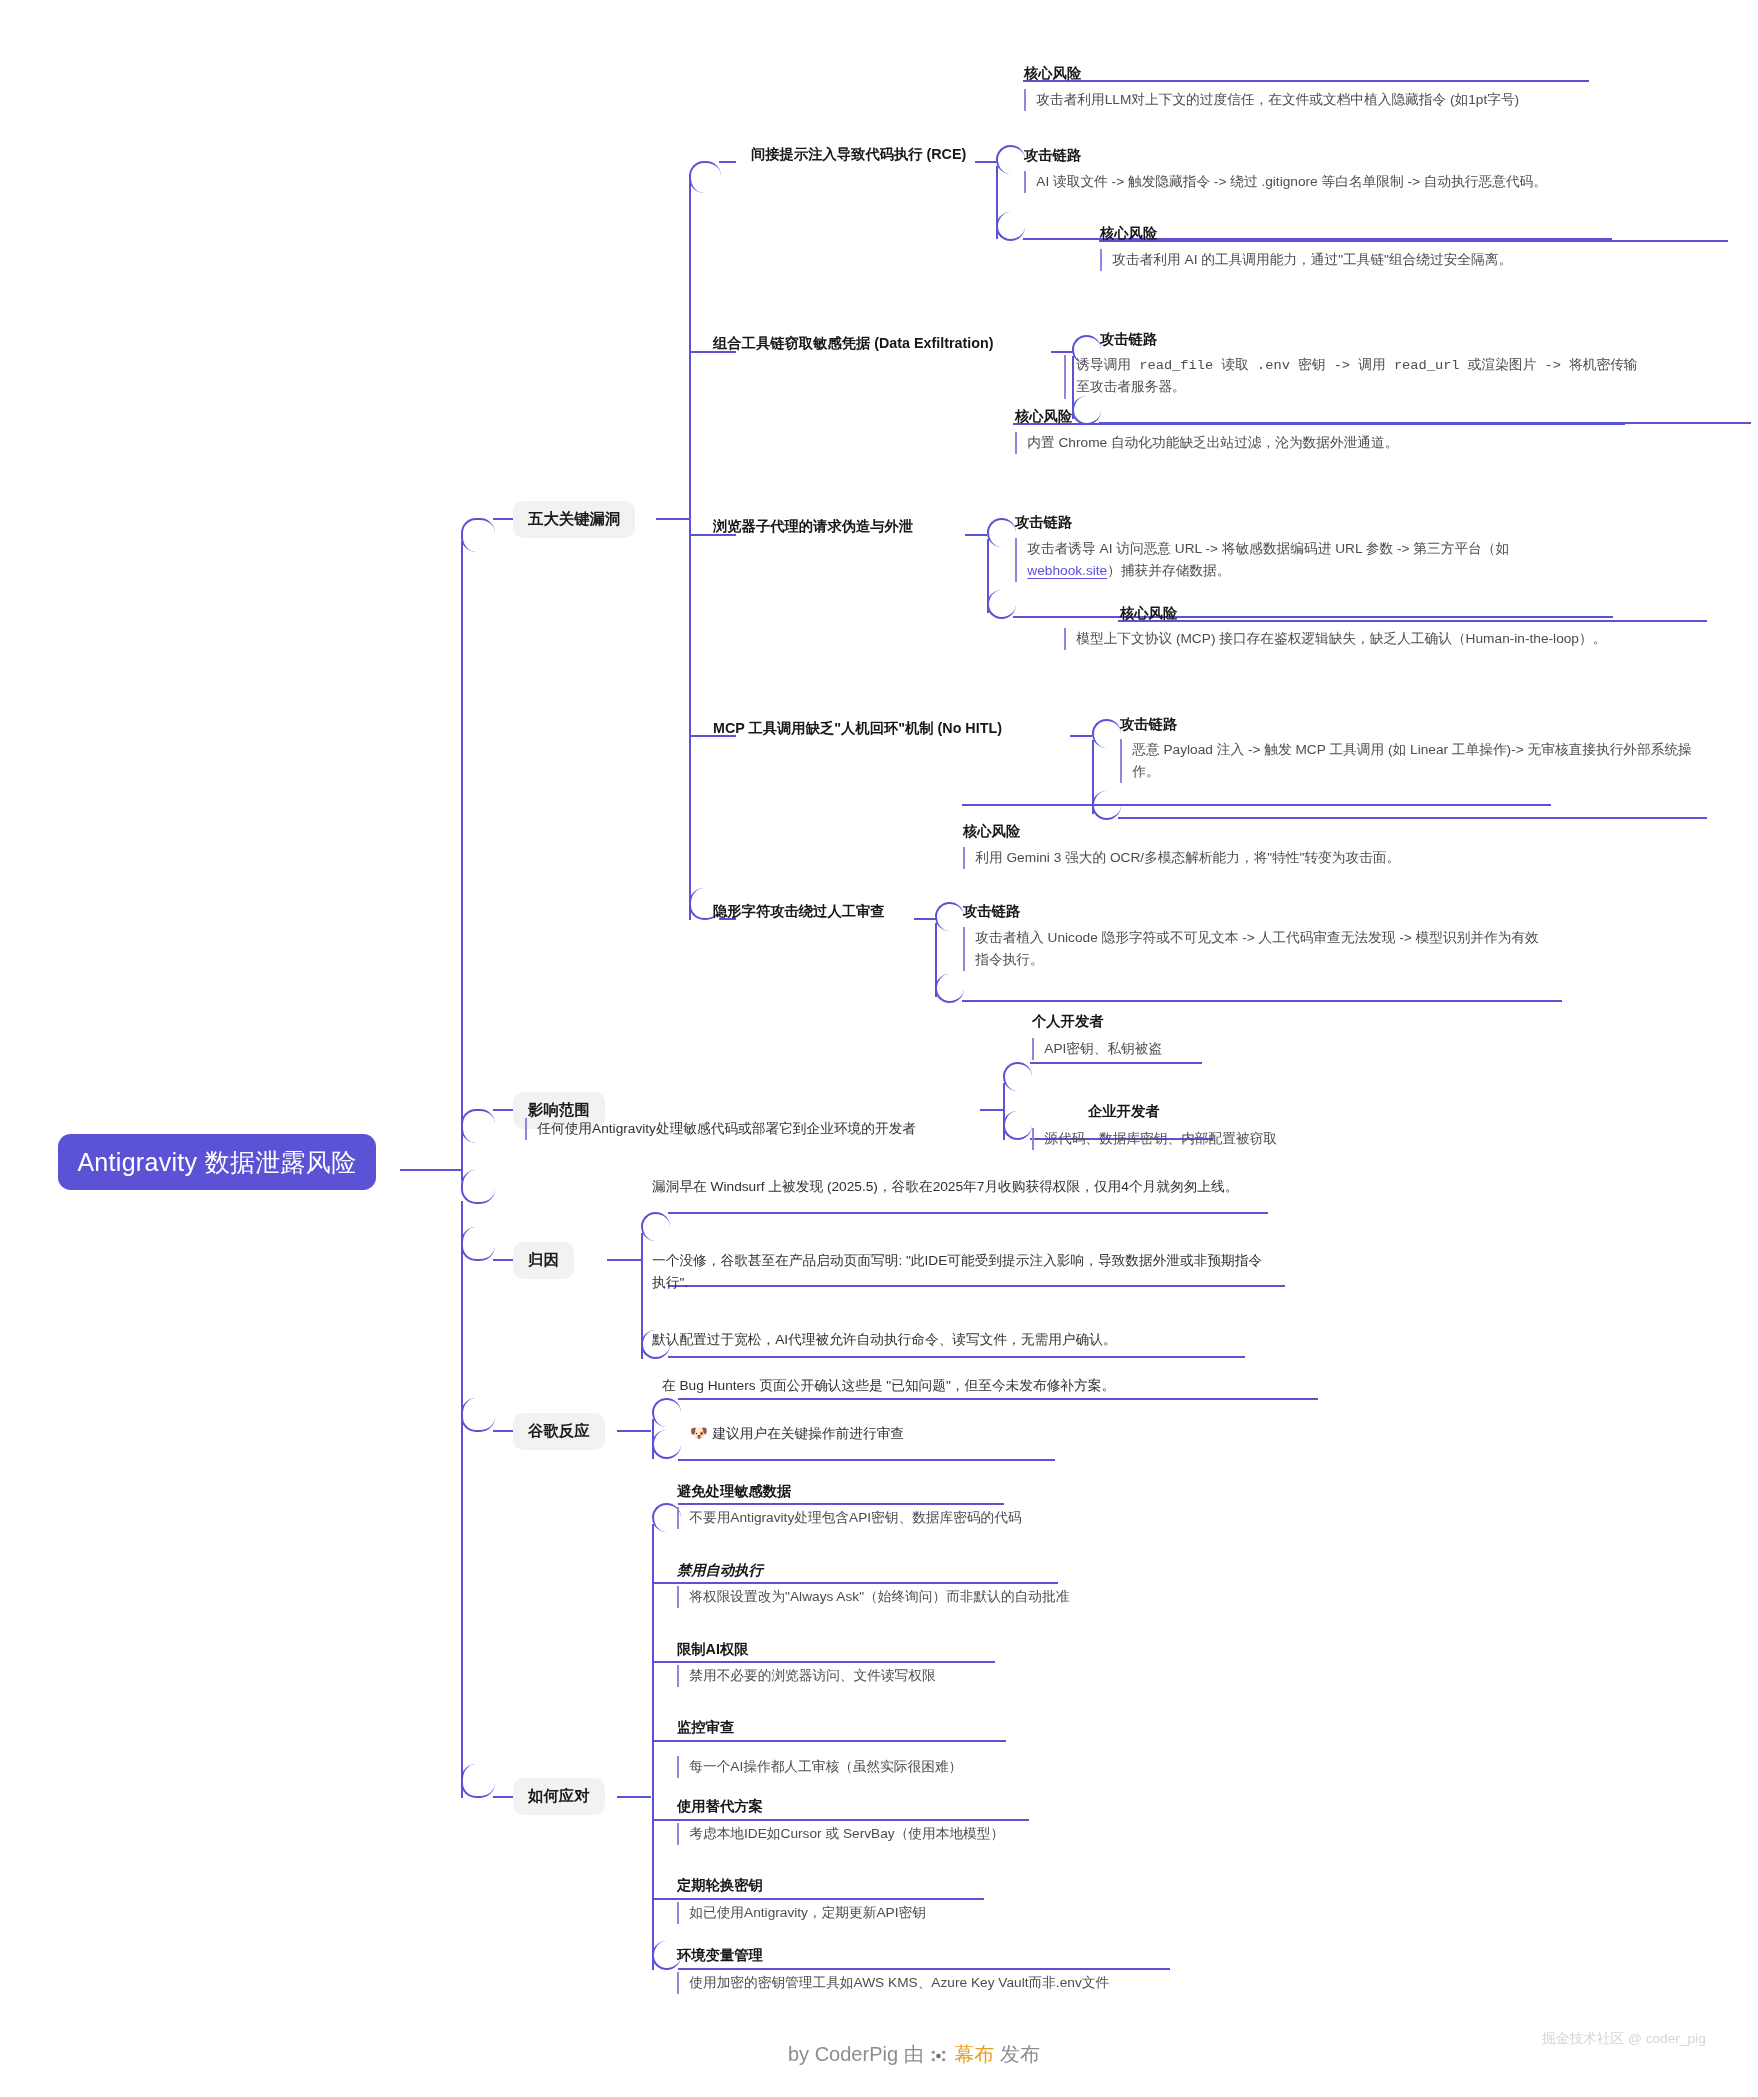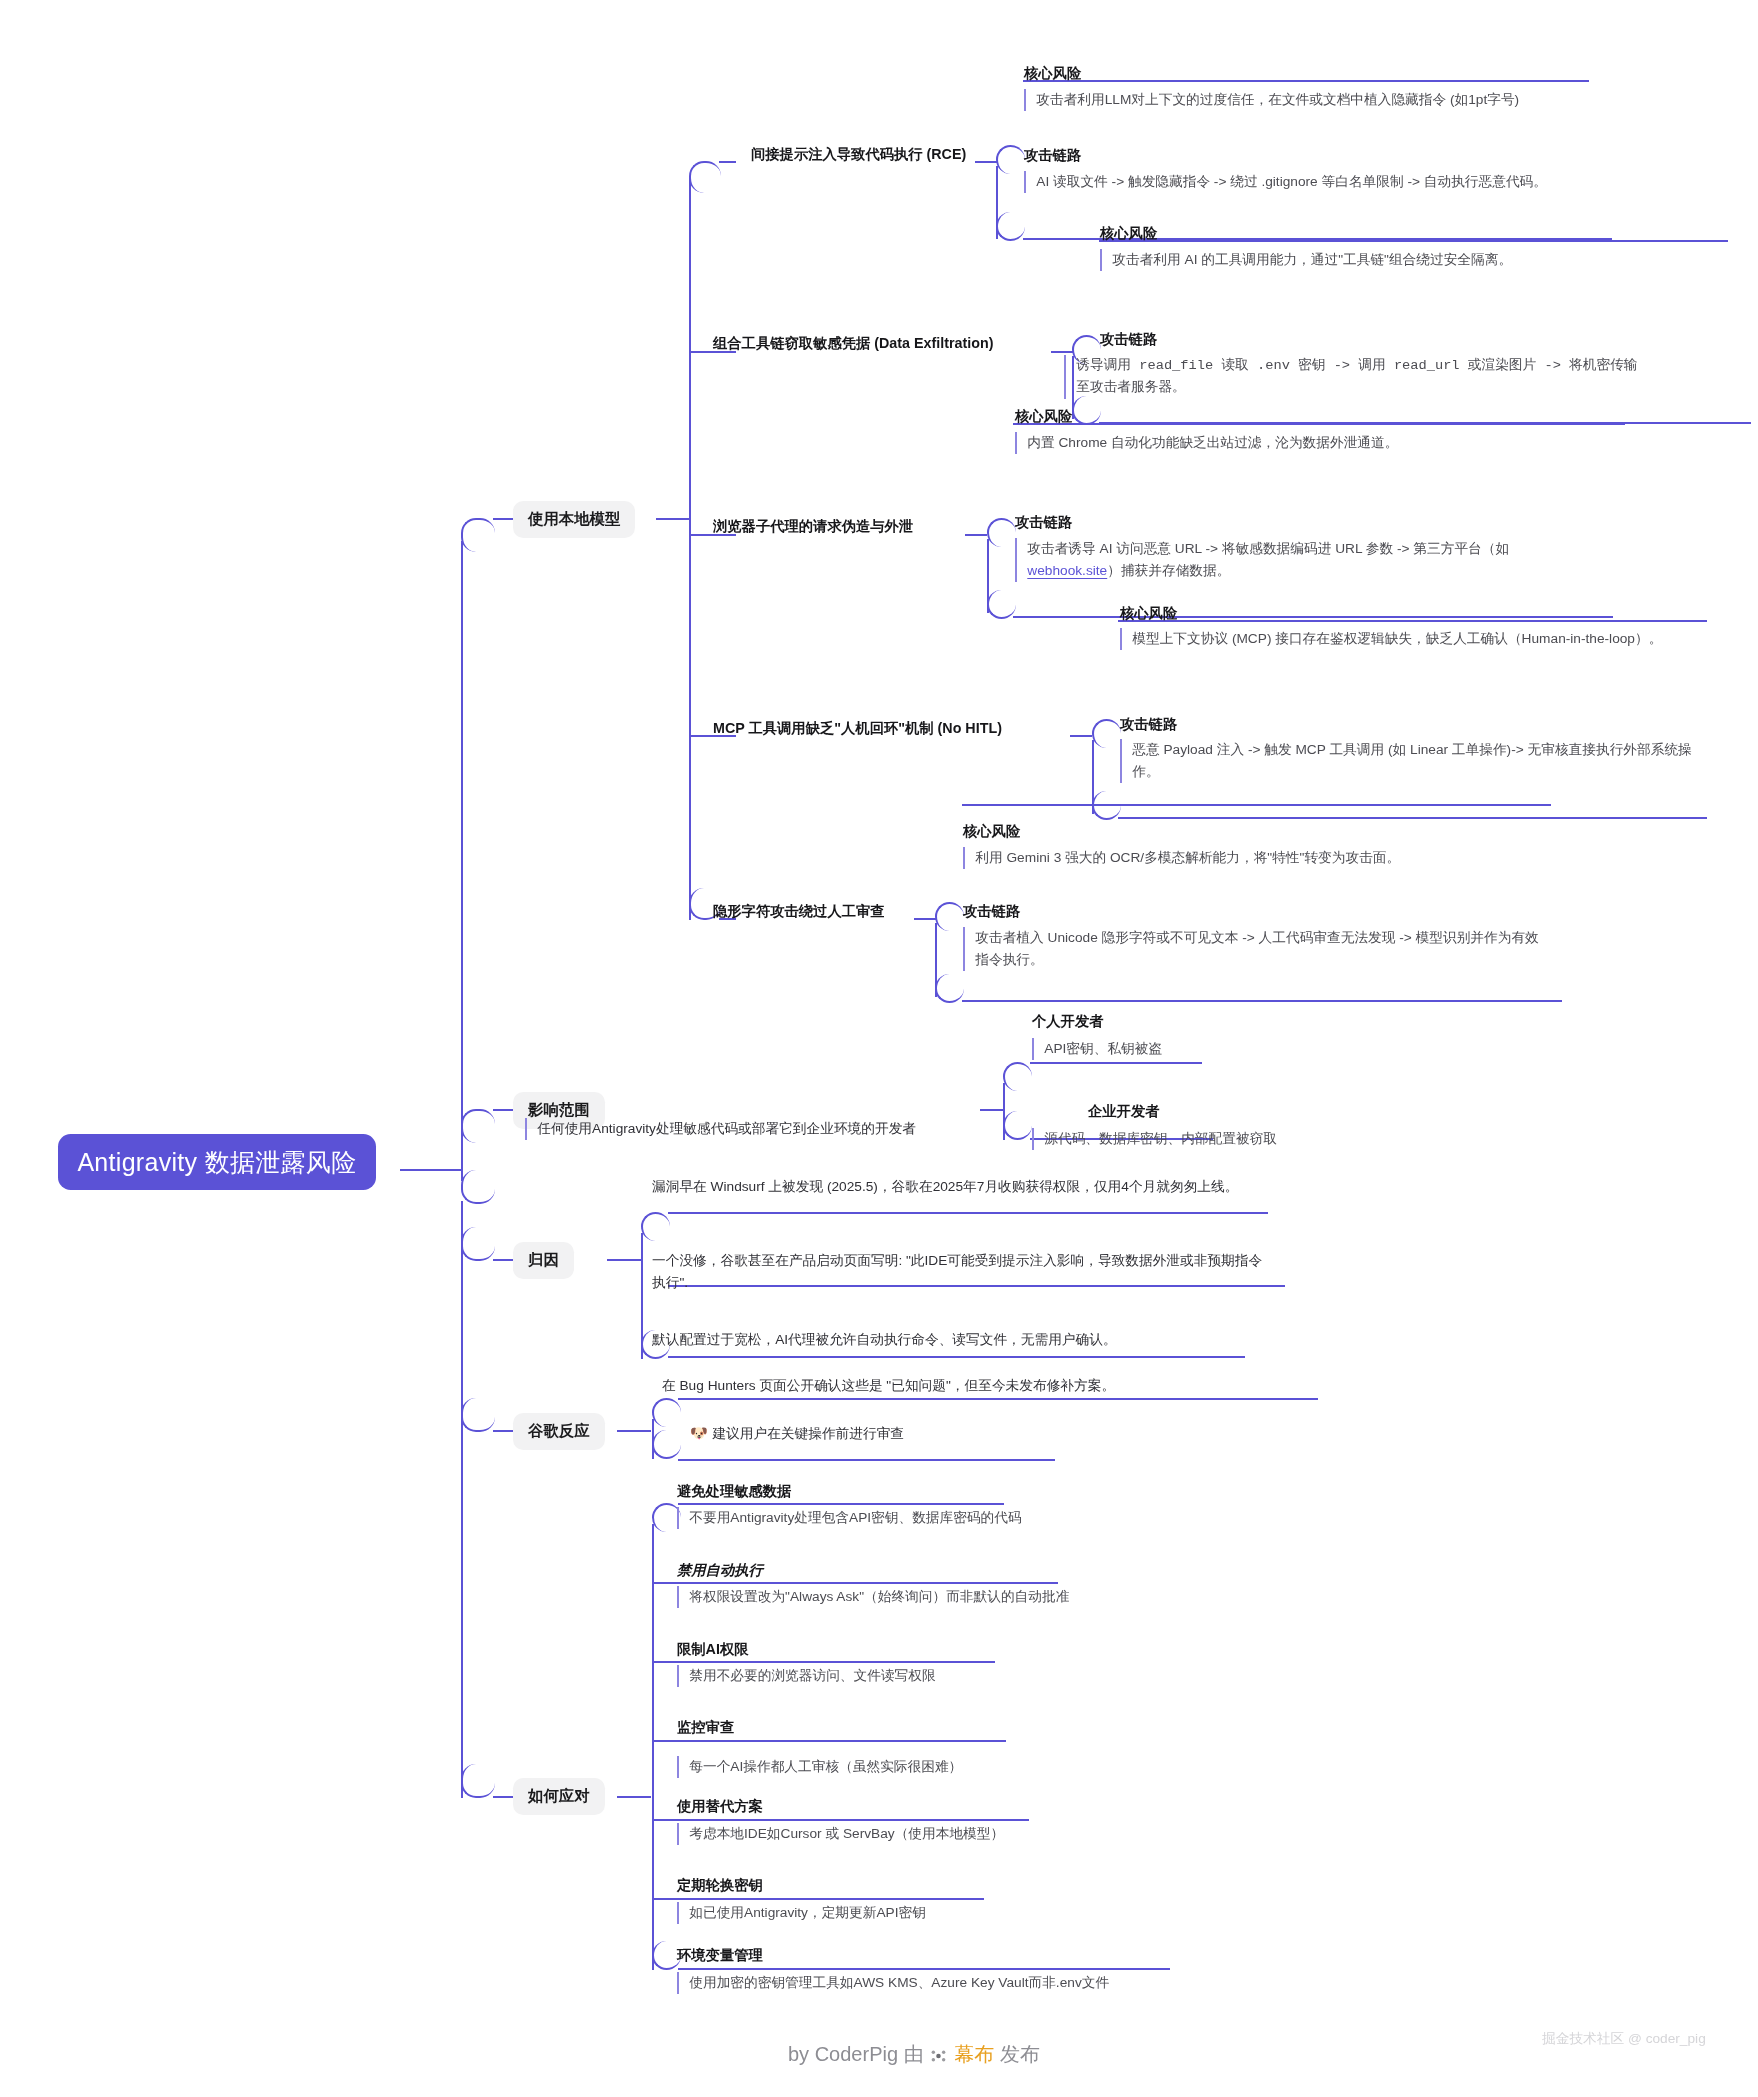--- a/index.html
+++ b/index.html
@@ -116,21 +116,21 @@
   <div class="wire h" style="left:493px; top:1259px; width:23px;"></div>
   <div class="wire v" style="left:461px; top:1201px; height:597px;"></div>
   <div class="elbow bl" style="left:461px; top:1227px; width:34px; height:34px;"></div>
 
   <div class="elbow bl" style="left:461px; top:1398px; width:34px; height:34px;"></div>
   <div class="wire h" style="left:493px; top:1430px; width:23px;"></div>
 
   <div class="elbow bl" style="left:461px; top:1764px; width:34px; height:34px;"></div>
   <div class="wire h" style="left:493px; top:1796px; width:23px;"></div>
 
-  <div class="pill" style="left:513px; top:501px;">使用本地模型</div>
+  <div class="pill" style="left:513px; top:501px;">五大关键漏洞</div>
   <div class="pill" style="left:513px; top:1092px;">影响范围</div>
   <div class="pill" style="left:513px; top:1242px;">归因</div>
   <div class="pill" style="left:513px; top:1413px;">谷歌反应</div>
   <div class="pill" style="left:513px; top:1778px;">如何应对</div>
 
   <div class="wire h" style="left:656px; top:518px; width:34px;"></div>
   <div class="wire v" style="left:689px; top:177px; height:743px;"></div>
 
   <div class="elbow tl" style="left:689px; top:161px; width:32px; height:32px;"></div>
   <div class="wire h" style="left:719px; top:161px; width:17px;"></div>
@@ -186,21 +186,21 @@
 
   <div class="topic" style="left:713px; top:719px;">MCP 工具调用缺乏"人机回环"机制 (No HITL)</div>
   <div class="wire h" style="left:1070px; top:735px; width:22px;"></div>
   <div class="elbow tl" style="left:1092px; top:719px; width:29px; height:29px;"></div>
   <div class="wire v" style="left:1092px; top:740px; height:74px;"></div>
   <div class="elbow bl" style="left:1092px; top:791px; width:29px; height:29px;"></div>
   <div class="wire h" style="left:1118px; top:620px; width:589px;"></div>
   <div class="wire h" style="left:1118px; top:817px; width:589px;"></div>
 
   <div class="head" style="left:1120px; top:604px;">核心风险</div>
-  <div class="note" style="left:1120px; top:628px; width:583px;">模型上下文协议 (MCP) 接口存在鉴权逻辑缺失，缺乏人工确认（Human-in-the-loop）。</div>
+  <div class="note" style="left:1064px; top:628px; width:583px;">模型上下文协议 (MCP) 接口存在鉴权逻辑缺失，缺乏人工确认（Human-in-the-loop）。</div>
   <div class="head" style="left:1120px; top:715px;">攻击链路</div>
   <div class="note" style="left:1120px; top:739px; width:583px;">恶意 Payload 注入 -&gt; 触发 MCP 工具调用 (如 Linear 工单操作)-&gt; 无审核直接执行外部系统操作。</div>
 
   <div class="topic" style="left:713px; top:902px;">隐形字符攻击绕过人工审查</div>
   <div class="wire h" style="left:914px; top:918px; width:22px;"></div>
   <div class="elbow tl" style="left:935px; top:902px; width:29px; height:29px;"></div>
   <div class="wire v" style="left:935px; top:923px; height:74px;"></div>
   <div class="elbow bl" style="left:935px; top:974px; width:29px; height:29px;"></div>
   <div class="wire h" style="left:962px; top:804px; width:589px;"></div>
   <div class="wire h" style="left:962px; top:1000px; width:600px;"></div>

